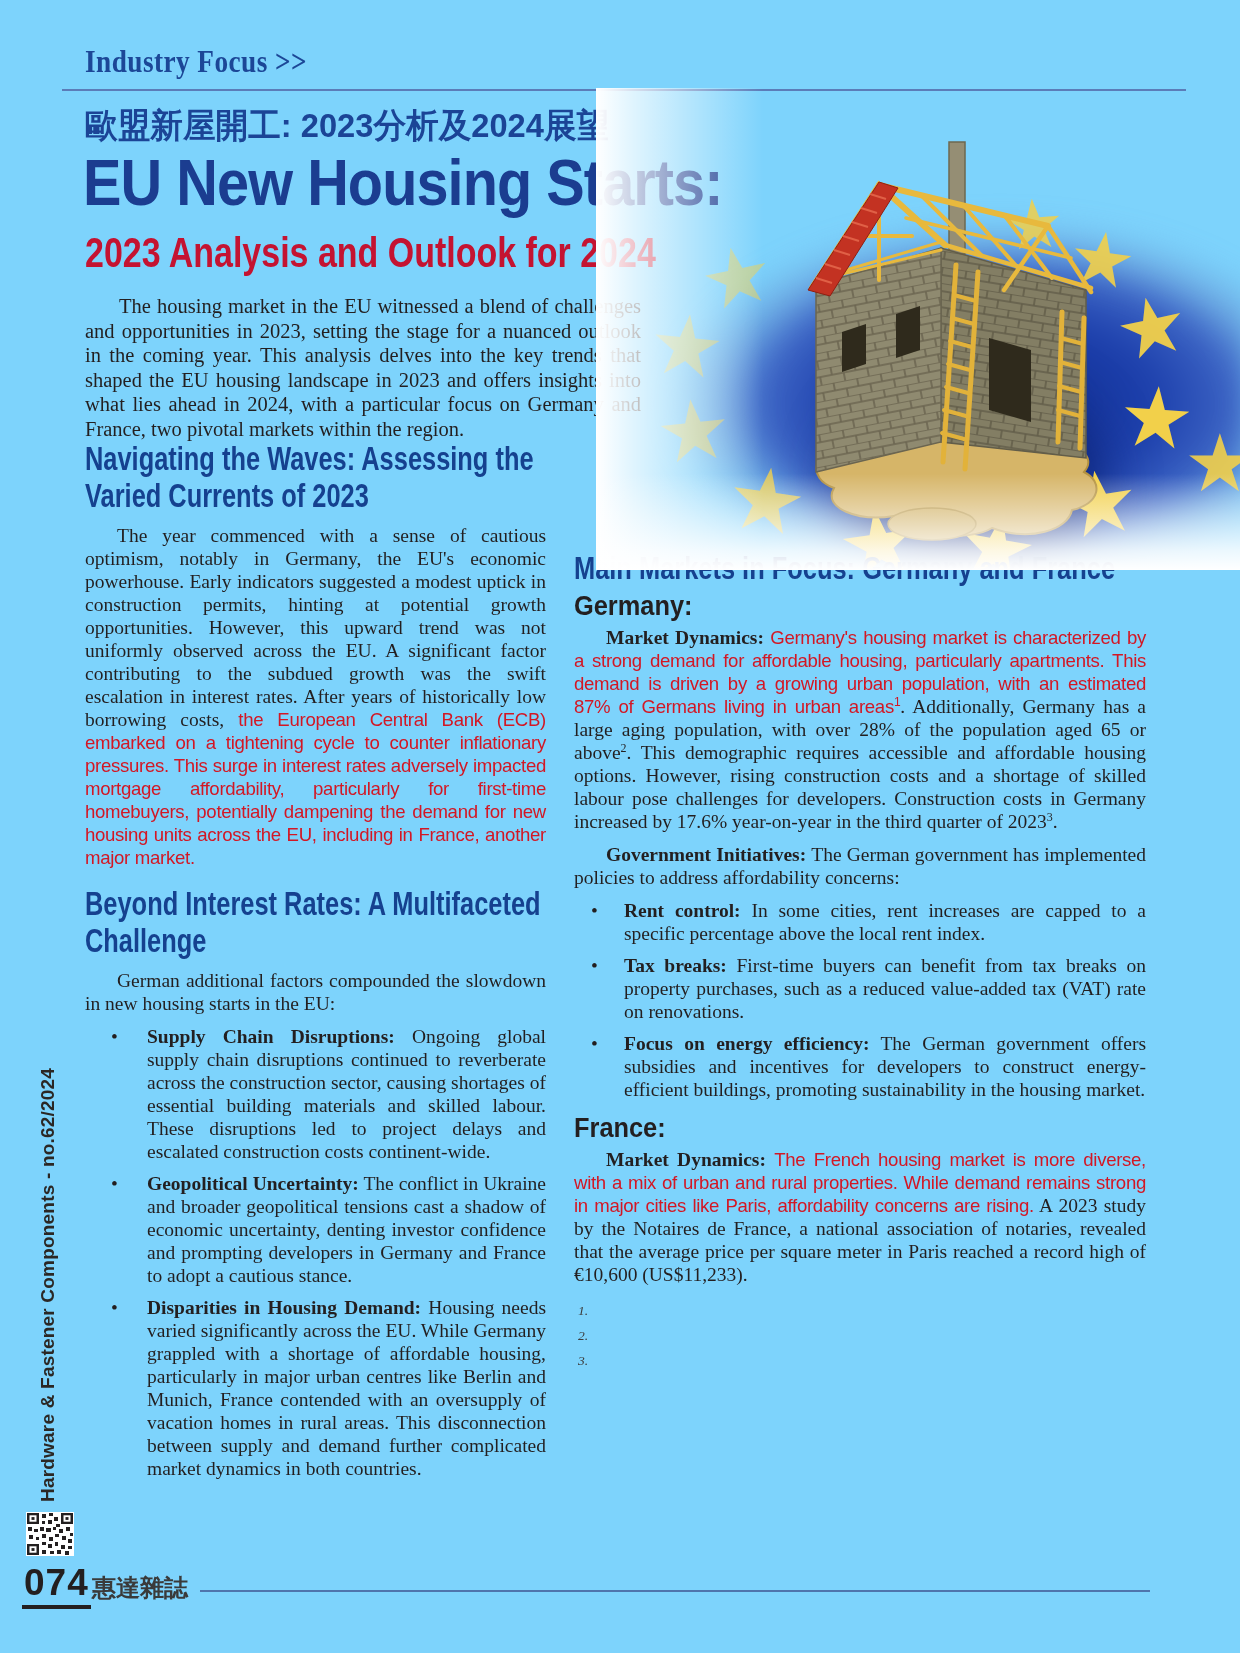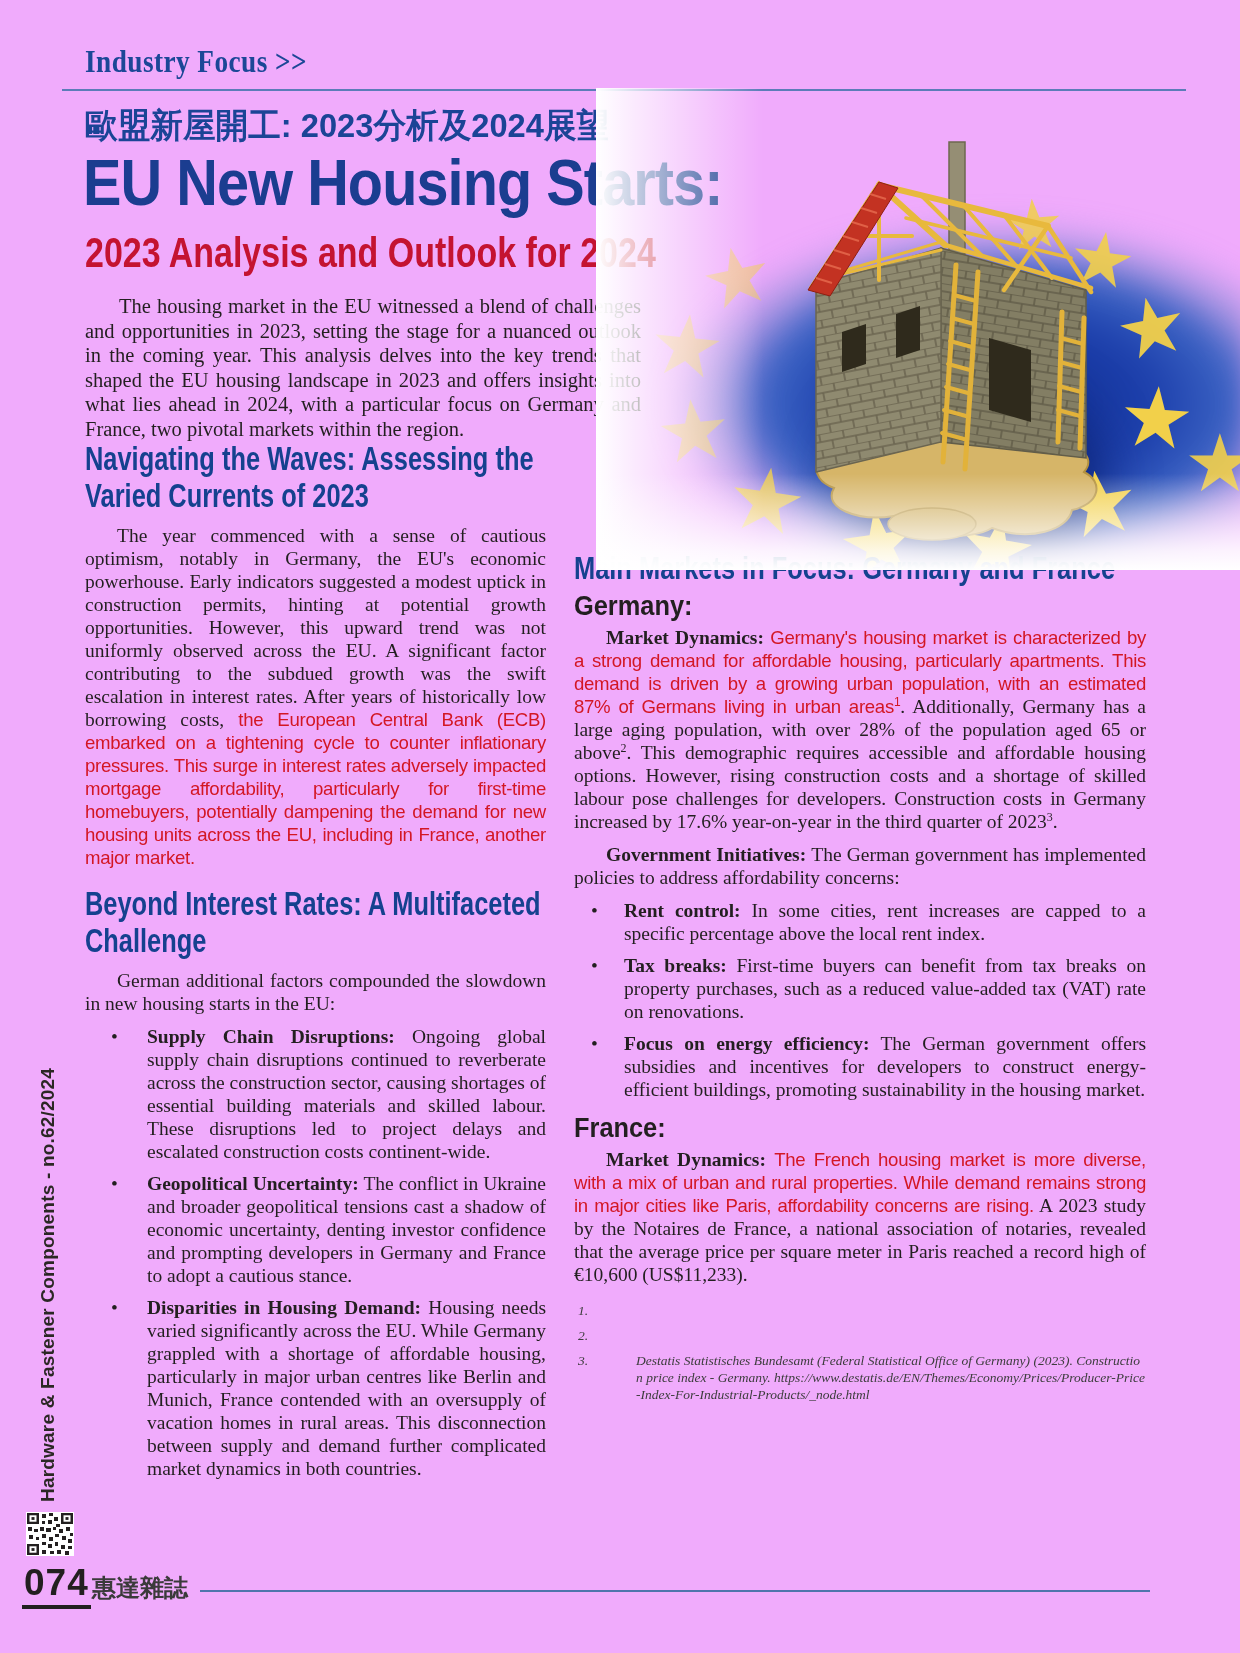--- a/index.html
+++ b/index.html
@@ -1,16 +1,16 @@
 <!DOCTYPE html>
 <html><head>
 <meta charset="utf-8">
 <style>
   html,body{margin:0;padding:0;background:#e8e8e8;}
-  .page{position:relative;width:1240px;height:1653px;background:#f0abfc;margin:0 auto;
+  .page{position:relative;width:1240px;height:1653px;background:#7dd3fc;margin:0 auto;
         font-family:"Liberation Serif",serif;color:#231f20;overflow:hidden;}
 
   
   .kicker{position:absolute;left:85px;top:44px;font-family:"Liberation Serif",serif;
           font-weight:700;font-size:31px;color:#1c4797;letter-spacing:.5px;
           transform:scaleX(.88);transform-origin:left;}
   .rule-top{position:absolute;left:62px;top:89px;width:1124px;height:2px;background:#5b7cb8;}
 
   .title-cn{position:absolute;left:85px;top:103px;font-family:"Liberation Sans",sans-serif;
             font-weight:700;font-size:34px;color:#1b4496;transform:scaleX(.96);transform-origin:left;
@@ -210,21 +210,20 @@
 
     <div class="footnotes">
       <div class="fn">
         <span class="fn-num">1.</span>
       </div>
       <div class="fn">
         <span class="fn-num">2.</span>
       </div>
       <div class="fn">
         <span class="fn-num">3.</span>
-        <span class="fn-text">Destatis Statistisches Bundesamt (Federal Statistical Office of Germany) (2023). Construction price index - Germany. https://www.destatis.de/EN/Themes/Economy/Prices/Producer-Price-Index-For-Industrial-Products/_node.html</span>
       </div>
     </div>
   </div>
 
   <div class="v-text">Hardware &amp; Fastener Components - no.62/2024</div>
 
   <svg class="qr" viewBox="0 0 48 44">
     <rect width="48" height="44" fill="#fff"></rect>
     <g fill="#231f20">
       <rect x="1" y="1" width="12" height="11"></rect>

